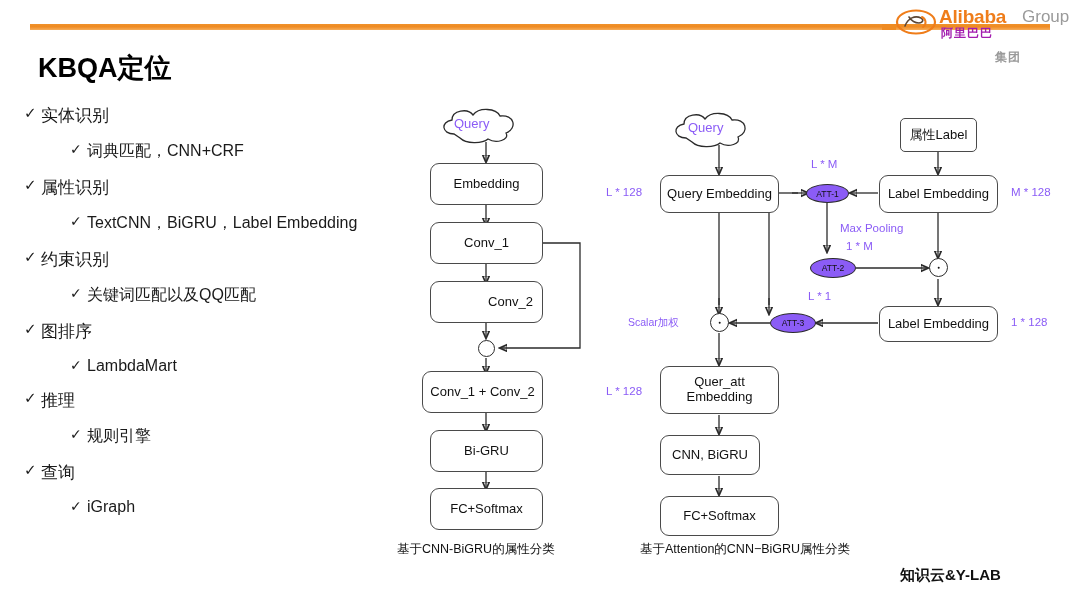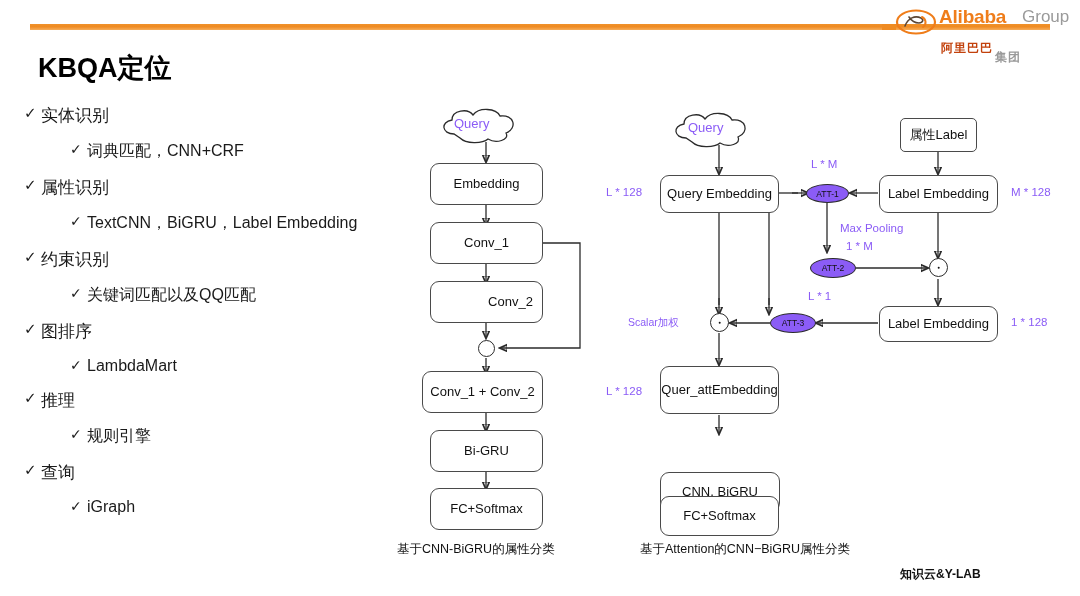--- a/index.html
+++ b/index.html
@@ -12,21 +12,21 @@
   #header-bar{position:absolute;left:0;top:0;width:1080px;height:34px;}
   #accent-rule{position:absolute;left:30px;top:24px;width:1020px;height:6px;
     background:linear-gradient(to bottom,#f0922b 0%,#ef8b22 45%,#f6ad5b 100%);}
   #accent-rule-cap{position:absolute;left:882px;top:24px;width:14px;height:6px;background:#ef8b22;}
   
   #logo{position:absolute;left:895px;top:6px;width:175px;height:32px;}
   #logo-mark{position:absolute;left:0;top:2px;width:42px;height:28px;}
   #logo-word{position:absolute;left:44px;top:0px;font-size:19px;font-weight:bold;
     color:#ef7d1a;letter-spacing:-.2px;font-family:"Liberation Sans",sans-serif;}
   #logo-group{position:absolute;left:127px;top:1px;font-size:17px;color:#9a9a9a;}
-  #logo-cn{position:absolute;left:46px;top:34px;font-size:12px;font-weight:bold;color:#c2410c;
+  #logo-cn{position:absolute;left:46px;top:19px;font-size:12px;font-weight:bold;color:#a21caf;
     letter-spacing:1px;}
   #logo-cn2{position:absolute;left:100px;top:19px;font-size:12px;font-weight:bold;color:#9a9a9a;
     letter-spacing:1px;margin-top:24px;}
 
   
   #page-title{position:absolute;left:38px;top:50px;font-size:27px;font-weight:bold;color:#000;}
 
   
   #bullets{position:absolute;left:24px;top:104px;width:400px;}
   .b-row{display:flex;align-items:flex-start;}
@@ -46,21 +46,21 @@
     box-sizing:border-box;}
   .dotc{position:absolute;border:1.3px solid #2b2b2b;border-radius:50%;background:#fff;
     box-sizing:border-box;}
   .dotc.withdot::after{content:"";position:absolute;left:50%;top:50%;width:2.6px;height:2.6px;
     background:#111;border-radius:50%;transform:translate(-50%,-50%);}
   .lbl{position:absolute;font-size:11.5px;color:#8b5cf6;white-space:nowrap;}
   .cap{position:absolute;font-size:12.5px;color:#111;white-space:nowrap;}
   svg.wires{position:absolute;left:0;top:0;overflow:visible;}
   svg.wires line,svg.wires path,svg.wires polyline{stroke:#2b2b2b;stroke-width:1.3;fill:none;}
 
-  #footer-note{position:absolute;left:900px;top:566px;font-size:12px;font-weight:bold;color:#111;}
+  #footer-note{position:absolute;left:900px;top:566px;font-size:15px;font-weight:bold;color:#111;}
 </style>
 </head>
 <body>
 
 <div id="header-bar">
   <div id="accent-rule"></div>
   <div id="accent-rule-cap"></div>
 
   <div id="logo">
     <svg id="logo-mark" viewBox="0 0 42 28">
@@ -223,25 +223,25 @@
   <div class="node" style="left:279px;top:75px;width:119px;height:38px;">Label Embedding</div>
   <div class="node" style="left:279px;top:206px;width:119px;height:36px;">Label Embedding</div>
 
   <div class="ell" style="left:206px;top:84px;width:43px;height:19px;">ATT-1</div>
   <div class="ell" style="left:210px;top:158px;width:46px;height:20px;">ATT-2</div>
   <div class="ell" style="left:170px;top:213px;width:46px;height:20px;">ATT-3</div>
 
   <div class="dotc withdot" style="left:329px;top:158px;width:19px;height:19px;"></div>
   <div class="dotc withdot" style="left:110px;top:213px;width:19px;height:19px;"></div>
 
-  <div class="node" style="left:60px;top:266px;width:119px;height:48px;flex-direction:row;">
+  <div class="node" style="left:60px;top:266px;width:119px;height:48px;flex-direction:column;">
     <span>Quer_att</span>
     <span>Embedding</span>
   </div>
-  <div class="node" style="left:60px;top:335px;width:120px;height:40px;margin-top:37px;">CNN, BiGRU</div>
+  <div class="node" style="left:60px;top:335px;width:100px;height:40px;">CNN, BiGRU</div>
   <div class="node" style="left:60px;top:396px;width:119px;height:40px;">FC+Softmax</div>
 
   <div class="lbl" style="left:6px;top:86px;">L * 128</div>
   <div class="lbl" style="left:411px;top:86px;">M * 128</div>
   <div class="lbl" style="left:211px;top:58px;">L * M</div>
   <div class="lbl" style="left:240px;top:122px;">Max Pooling</div>
   <div class="lbl" style="left:246px;top:140px;">1 * M</div>
   <div class="lbl" style="left:208px;top:190px;">L * 1</div>
   <div class="lbl" style="left:411px;top:216px;">1 * 128</div>
   <div class="lbl" style="left:28px;top:216px;font-size:10.5px;">Scalar加权</div>

